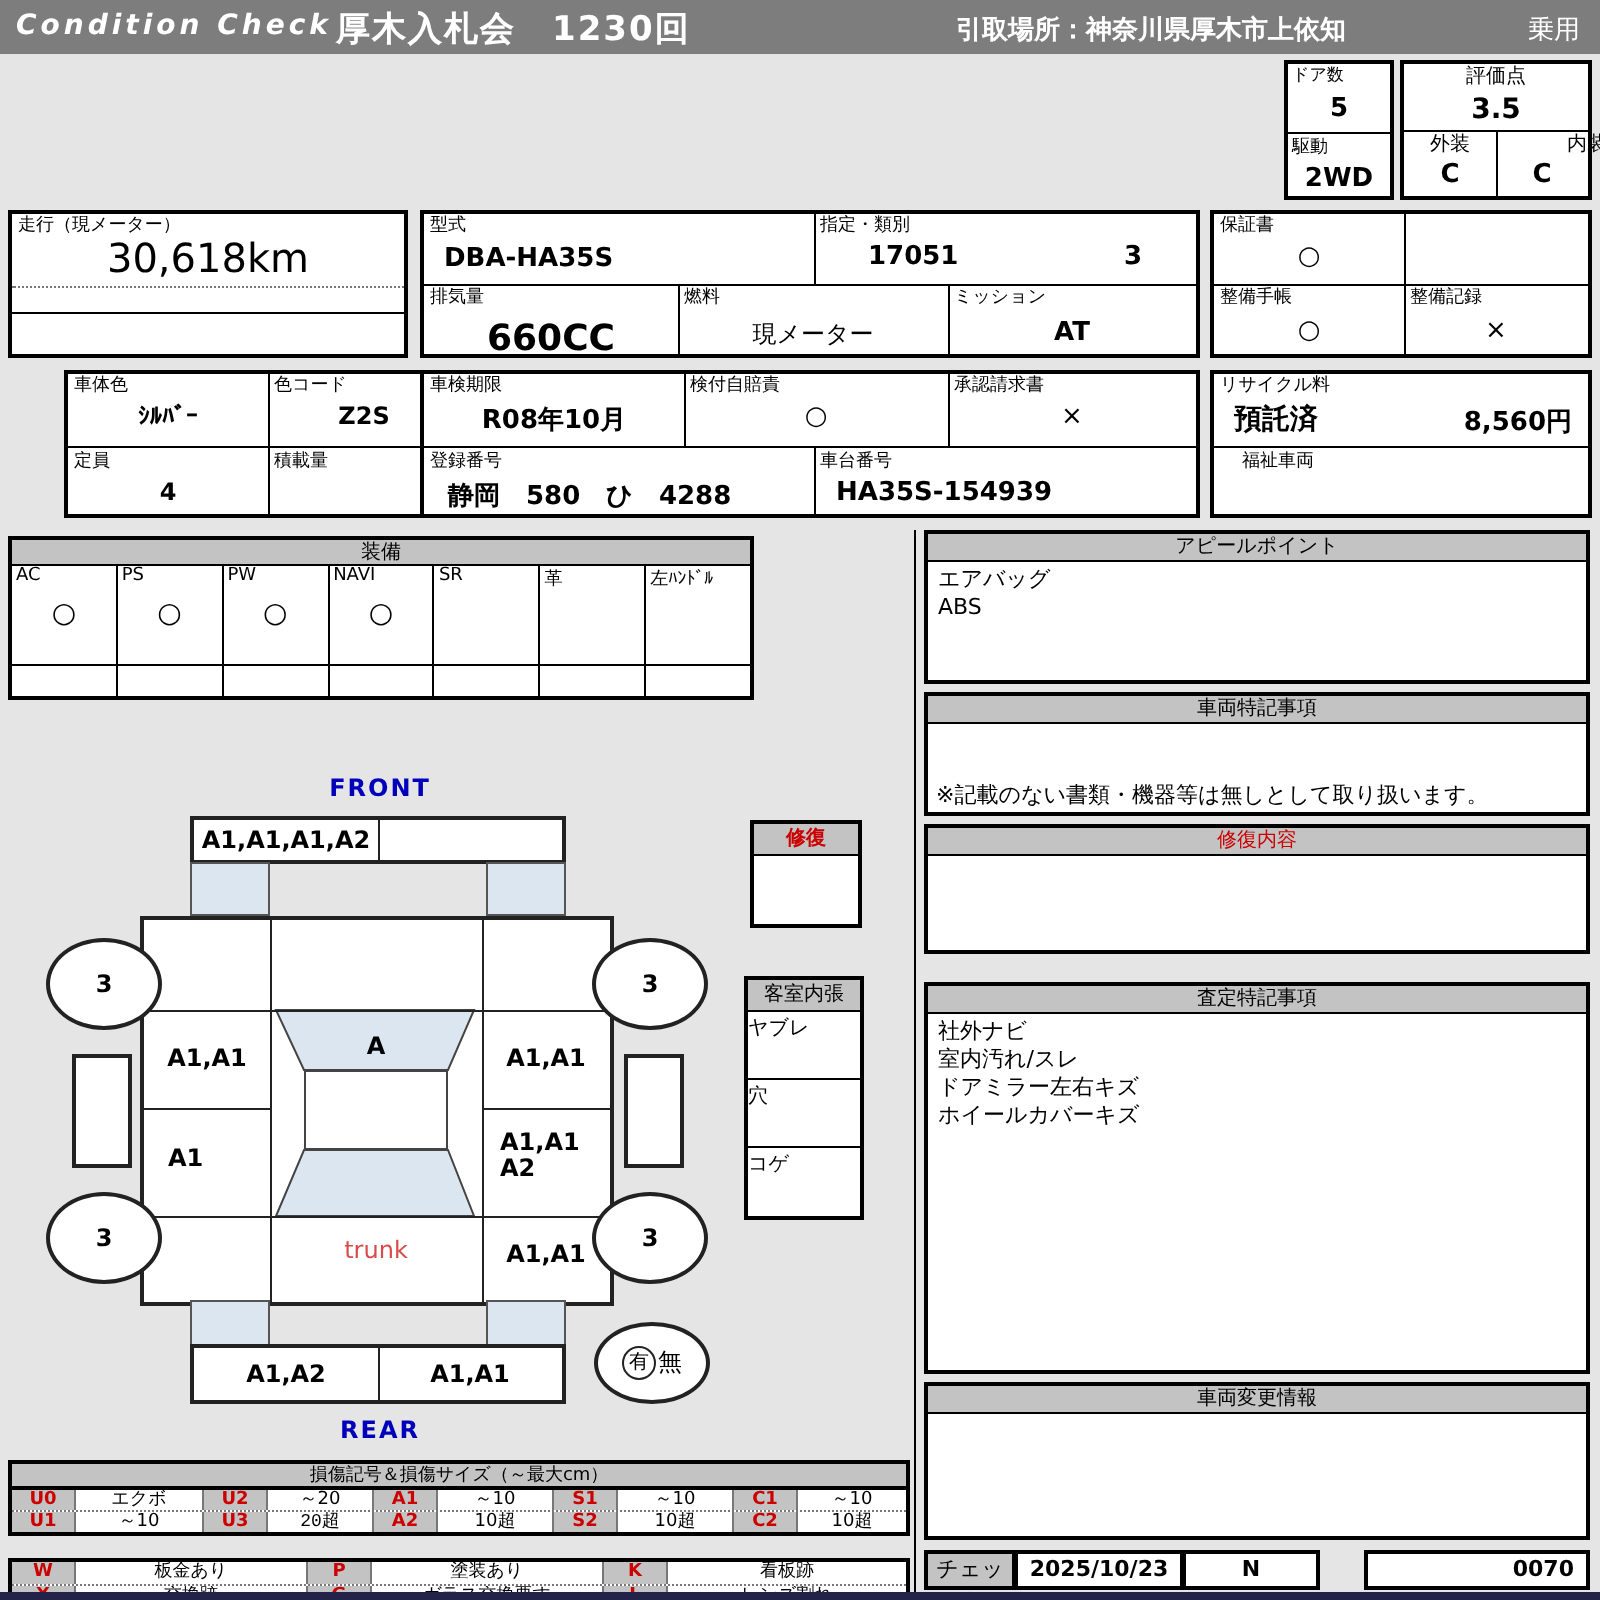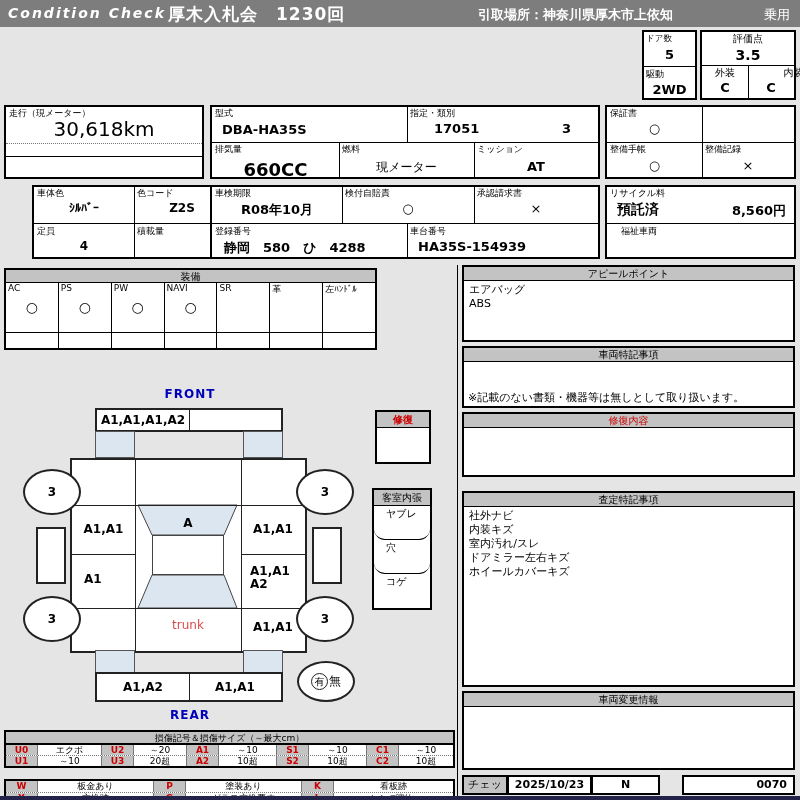--- a/index.html
+++ b/index.html
@@ -41,21 +41,21 @@
   .blue-lab { position:absolute; color:#0000bb; font-weight:bold; font-size:12px; letter-spacing:1px; text-align:center; }
   .d-rect { position:absolute; border:2px solid #222; background:#fff; }
   .d-blue { position:absolute; background:#dce6f1; border:1px solid #555; }
   .d-txt { position:absolute; font-weight:bold; font-size:12px; white-space:nowrap; }
   .wheel { position:absolute; width:58px; height:46px; border:2px solid #222; border-radius:50%; background:#fff; text-align:center; font-weight:bold; font-size:12px; line-height:42px; }
   .spare { position:absolute; left:297px; top:661px; width:58px; height:41px; border:2px solid #222; border-radius:50%; background:#fff; display:flex; align-items:center; justify-content:center; font-size:12px; }
   .spare .yes { display:inline-block; width:17px; height:17px; border:1.5px solid #222; border-radius:50%; line-height:16px; text-align:center; font-size:10px; margin-right:1px; }
   .mini { position:absolute; border:2px solid #000; background:#fff; }
   .mini-h { height:16px; background:#c3c3c3; border-bottom:1px solid #000; text-align:center; font-size:10px; line-height:16px; }
   .mini-h.red { color:#cc0000; font-weight:bold; }
-  .int-cell { position:relative; height:34px; border-bottom:1px solid #000; font-size:10px; padding:1px 12px;border-radius:11px; }
+  .int-cell { position:relative; height:34px; border-bottom:1px solid #000; font-size:10px; padding:1px 0; }
   .int-cell:last-child { border-bottom:none; }
   
   .lg-wrap { position:absolute; left:4px; top:730px; width:451px; border:2px solid #000; background:#fff; }
   .lg-title { height:12px; background:#c3c3c3; border-bottom:1px solid #000; font-size:9px; line-height:12px; text-align:center; }
   .lg-row { display:flex; height:11px; }
   .lg-row.dot { border-top:1px dotted #777; }
   .lg-row.sol { border-top:1px solid #000; }
   .lg-cell { font-size:9px; line-height:11px; text-align:center; border-right:1px solid #777; overflow:hidden; white-space:nowrap; }
   .lg-cell:last-child { border-right:none; }
   .lg-cell.code { background:#c3c3c3; color:#cc0000; font-weight:bold; }
@@ -224,21 +224,20 @@
 
   <div class="panel" style="top:412px;height:65px;">
     <div class="panel-h red">修復内容</div>
     <div class="panel-b"></div>
   </div>
 
   <div class="panel" style="top:491px;height:196px;">
     <div class="panel-h">査定特記事項</div>
     <div class="panel-b">
       <div>社外ナビ</div>
-      <div>内装キズ</div>
       <div>室内汚れ/スレ</div>
       <div>ドアミラー左右キズ</div>
       <div>ホイールカバーキズ</div>
     </div>
   </div>
 
   <div class="panel" style="top:691px;height:79px;">
     <div class="panel-h">車両変更情報</div>
     <div class="panel-b"></div>
   </div>
@@ -325,21 +324,21 @@
       <div class="lg-cell" style="width:58px;">～10</div>
       <div class="lg-cell code" style="width:32px;">S1</div>
       <div class="lg-cell" style="width:58px;">～10</div>
       <div class="lg-cell code" style="width:32px;">C1</div>
       <div class="lg-cell" style="flex:1;">～10</div>
     </div>
     <div class="lg-row dot">
       <div class="lg-cell code" style="width:32px;">U1</div>
       <div class="lg-cell" style="width:64px;">～10</div>
       <div class="lg-cell code" style="width:32px;">U3</div>
-      <div class="lg-cell" style="width:53px;">20超</div>
+      <div class="lg-cell" style="width:53px;font-family:Liberation Mono, monospace;">20超</div>
       <div class="lg-cell code" style="width:32px;">A2</div>
       <div class="lg-cell" style="width:58px;">10超</div>
       <div class="lg-cell code" style="width:32px;">S2</div>
       <div class="lg-cell" style="width:58px;">10超</div>
       <div class="lg-cell code" style="width:32px;">C2</div>
       <div class="lg-cell" style="flex:1;">10超</div>
     </div>
   </div>
 
   <div class="lg2-wrap">

